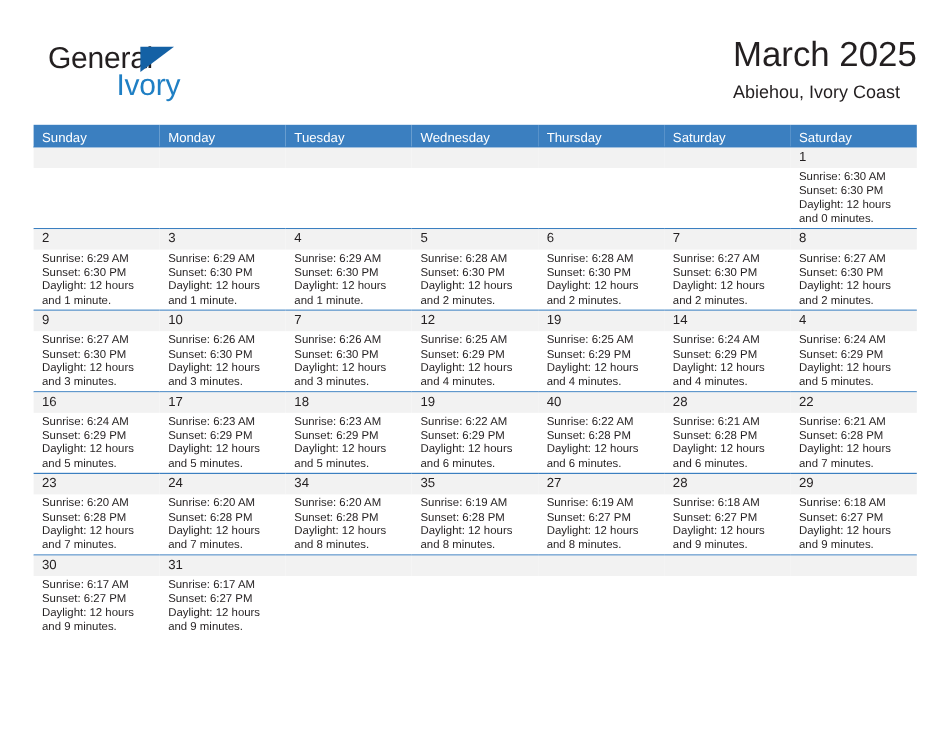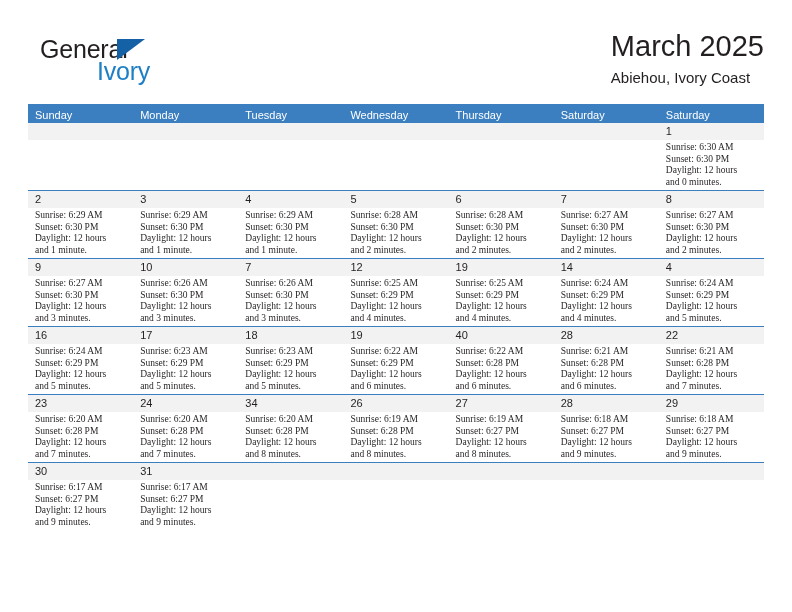--- a/index.html
+++ b/index.html
@@ -128,21 +128,20 @@
     height: 13px;
   }
   .daynum-strip.empty {
     color: transparent;
   }
   .details {
     padding: 2px 4px 0 7px;
     font-size: 9.5px;
     line-height: 11.6px;
     color: #231f20;
-    font-family: Liberation Serif, serif;
   }
   .details div {
     white-space: nowrap;
   }
 </style>
 </head>
 <body>
 
 <div class="page">
 
@@ -480,21 +479,21 @@
               <div class="details">
                 <div>Sunrise: 6:20 AM</div>
                 <div>Sunset: 6:28 PM</div>
                 <div>Daylight: 12 hours</div>
                 <div>and 8 minutes.</div>
               </div>
             </div>
           </td>
           <td>
             <div class="daycell">
-              <div class="daynum-strip">26</div>
+              <div class="daynum-strip">35</div>
               <div class="details">
                 <div>Sunrise: 6:19 AM</div>
                 <div>Sunset: 6:28 PM</div>
                 <div>Daylight: 12 hours</div>
                 <div>and 8 minutes.</div>
               </div>
             </div>
           </td>
           <td>
             <div class="daycell">

